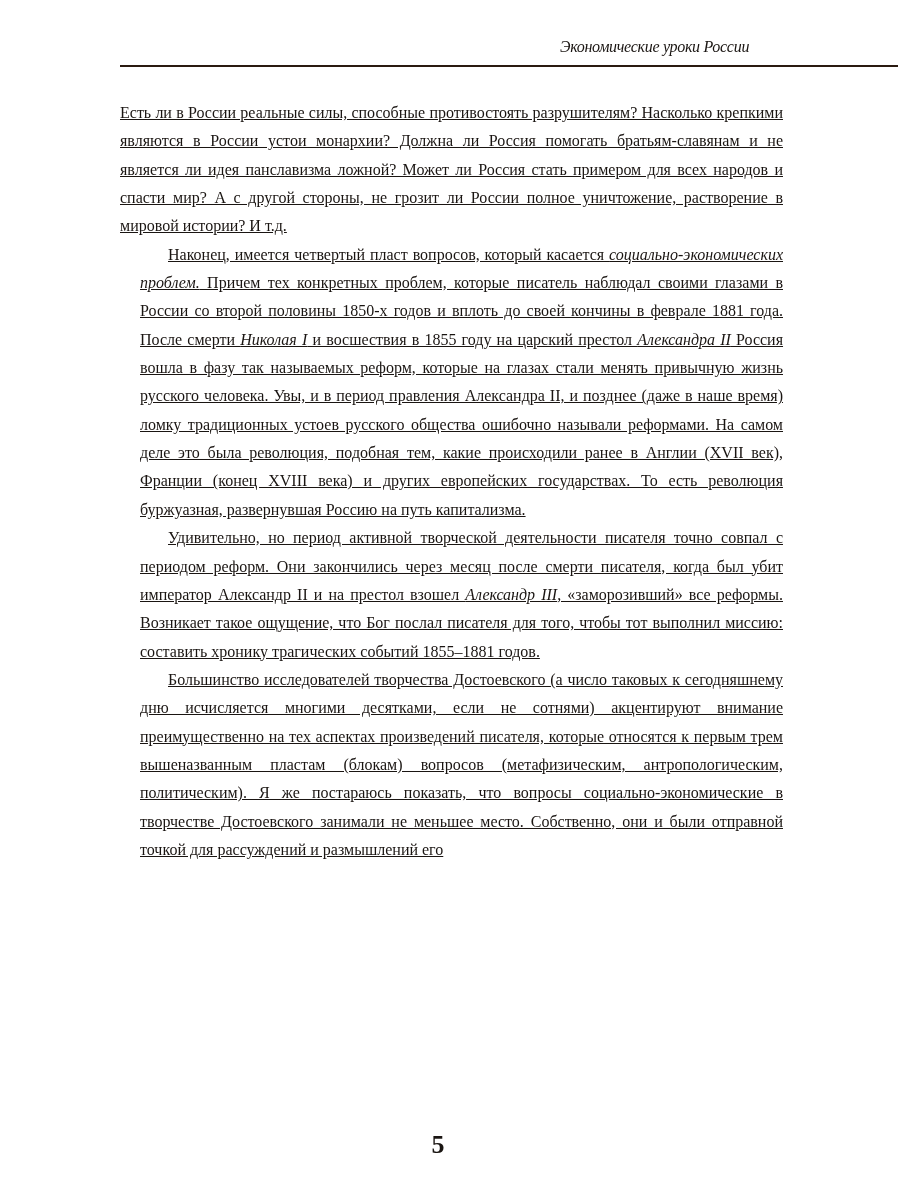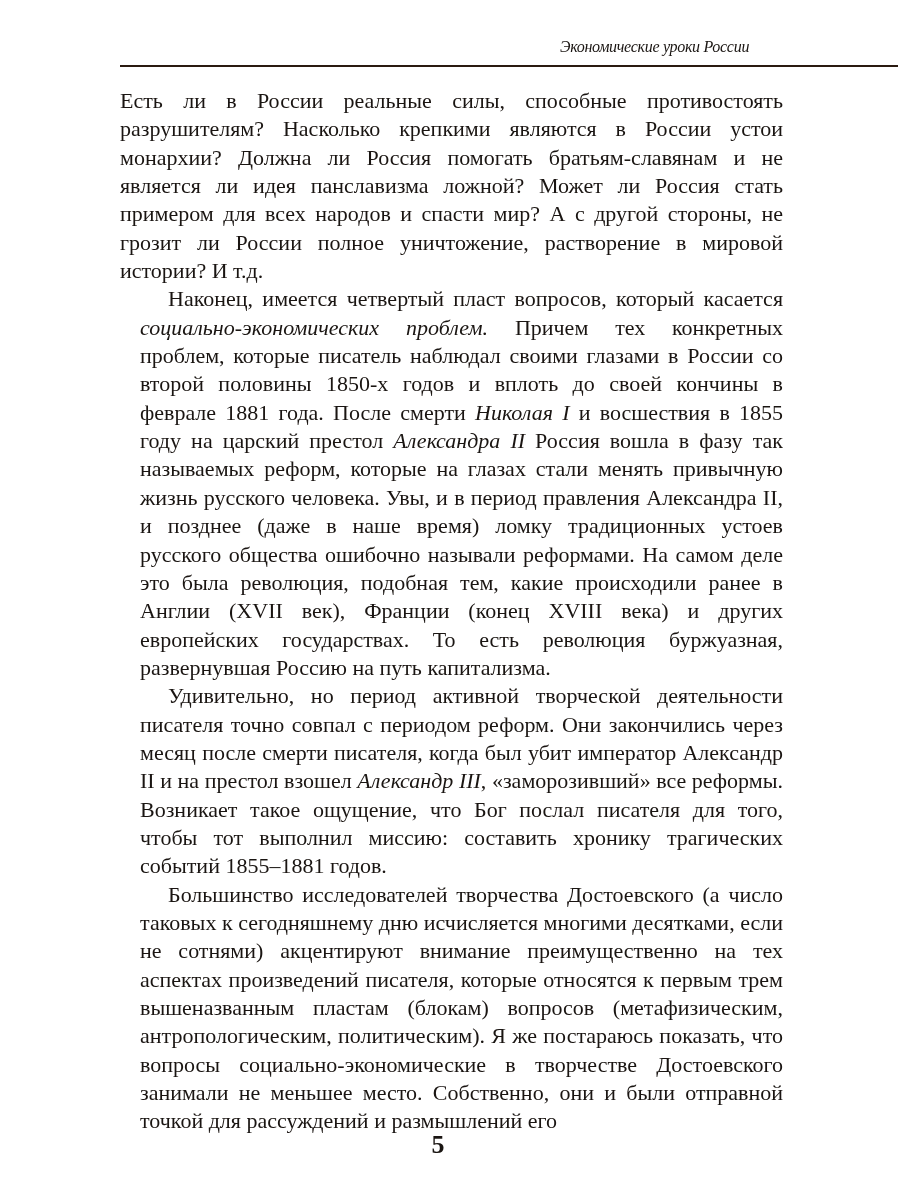--- a/index.html
+++ b/index.html
@@ -1,22 +1,22 @@
 <!DOCTYPE html>
 <html><head>
 <meta charset="utf-8">
 <style>
   html, body { margin:0; padding:0; background:#ffffff; }
   body { width:900px; height:1200px; position:relative; overflow:hidden;
          font-family:"Liberation Serif","DejaVu Serif",serif; color:#1a1512; }
   .running-head { position:absolute; left:560px; top:38px; width:258px; text-align:left;
          font-style:italic; font-size:16px; letter-spacing:-0.3px; color:#1a1512; }
   .head-rule { position:absolute; left:120px; top:65px; width:778px; height:2px; background:#2a1a10; }
-  .body-text { position:absolute; left:120px; top:87px; width:663px; font-size:22px;
-         line-height:28.35px; text-align:justify; hyphens:manual; }
+  .body-text { position:absolute; left:120px; top:99px; width:663px; font-size:16px;
+         line-height:28.35px; text-align:justify; hyphens:manual;text-decoration:underline; }
   .body-text p { margin:0; text-indent:0; }
   .body-text p.indent { text-indent:28px;margin-left:20px; }
   .body-text em { font-style:italic; }
   .folio { position:absolute; left:0; top:1130px; width:876px; text-align:center;
          font-size:26px; font-weight:bold; }
 </style>
 </head>
 <body>
 
 <div class="running-head">Экономические уроки России</div>

